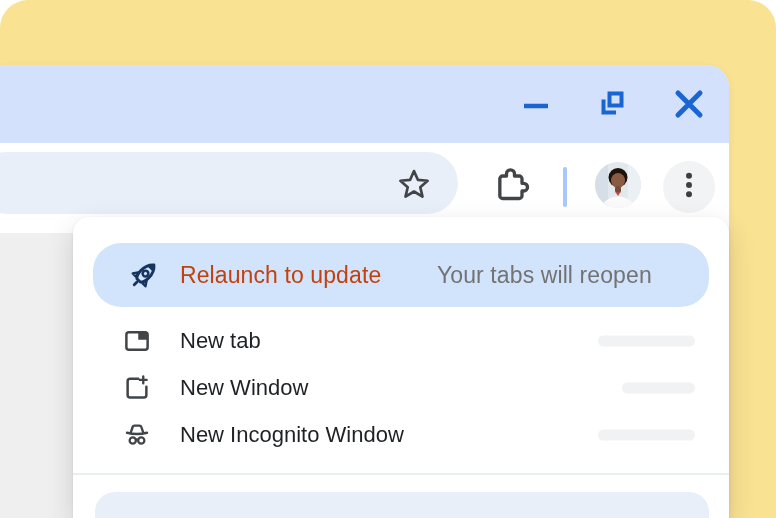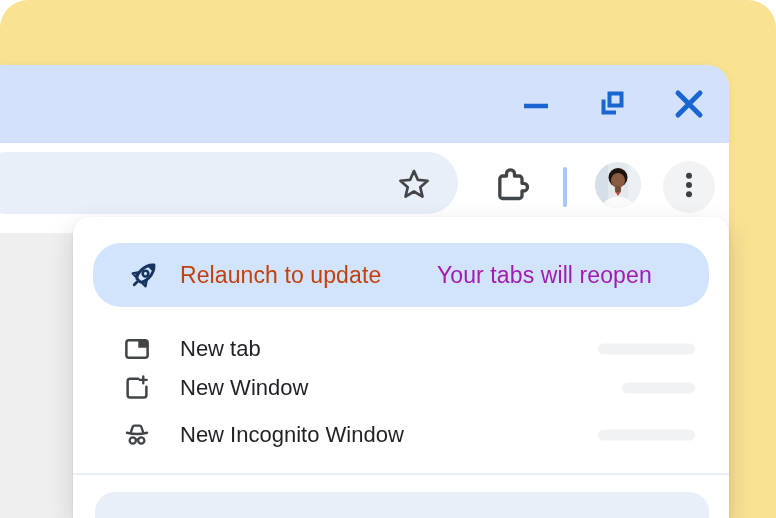--- a/index.html
+++ b/index.html
@@ -43,24 +43,24 @@
     box-shadow: 0 1px 3px rgba(0,0,0,0.08), 0 10px 28px rgba(0,0,0,0.14); }
 
   .update-pill { position: absolute; left: 20px; top: 26px; width: 616px; height: 64px;
     background: #D2E3FC; border-radius: 28px; cursor: pointer; }
   .rocket-wrap { position: absolute; left: 33px; top: 14px; width: 36px; height: 36px; }
   .update-label { position: absolute; left: 87px; top: 0; height: 64px;
     display: flex; align-items: center; font-size: 23px; font-weight: 500;
     color: #c2410c; letter-spacing: 0.1px; }
   .update-status { position: absolute; left: 344px; top: 0; height: 64px;
     display: flex; align-items: center; font-size: 23px; font-weight: 500;
-    color: #a21caf; letter-spacing: 0.1px; }
+    color: #737373; letter-spacing: 0.1px; }
 
   .menu-row { position: absolute; left: 0; width: 100%; height: 47px; cursor: pointer; }
-  .row-1 { top: 108px; padding-left: 28px; } .row-2 { top: 147px; } .row-3 { top: 194px; }
+  .row-1 { top: 100px; padding-left: 28px; } .row-2 { top: 147px; } .row-3 { top: 194px; }
   .row-icon { position: absolute; left: 49px; top: 50%; transform: translateY(-50%);
     width: 30px; height: 30px; display: flex; align-items: center; justify-content: center; }
   .row-label { position: absolute; left: 107px; top: 0; height: 47px;
     display: flex; align-items: center; font-size: 22px; color: #1F2125; }
   .shortcut-bar { position: absolute; top: 50%; transform: translateY(-50%);
     height: 11px; border-radius: 5.5px; background: #F1F2F3; }
   .bar-wide { right: 34px; width: 97px; }
   .bar-narrow { right: 34px; width: 73px; }
 
   .menu-divider { position: absolute; left: 0; top: 256px; width: 100%; height: 2px;

